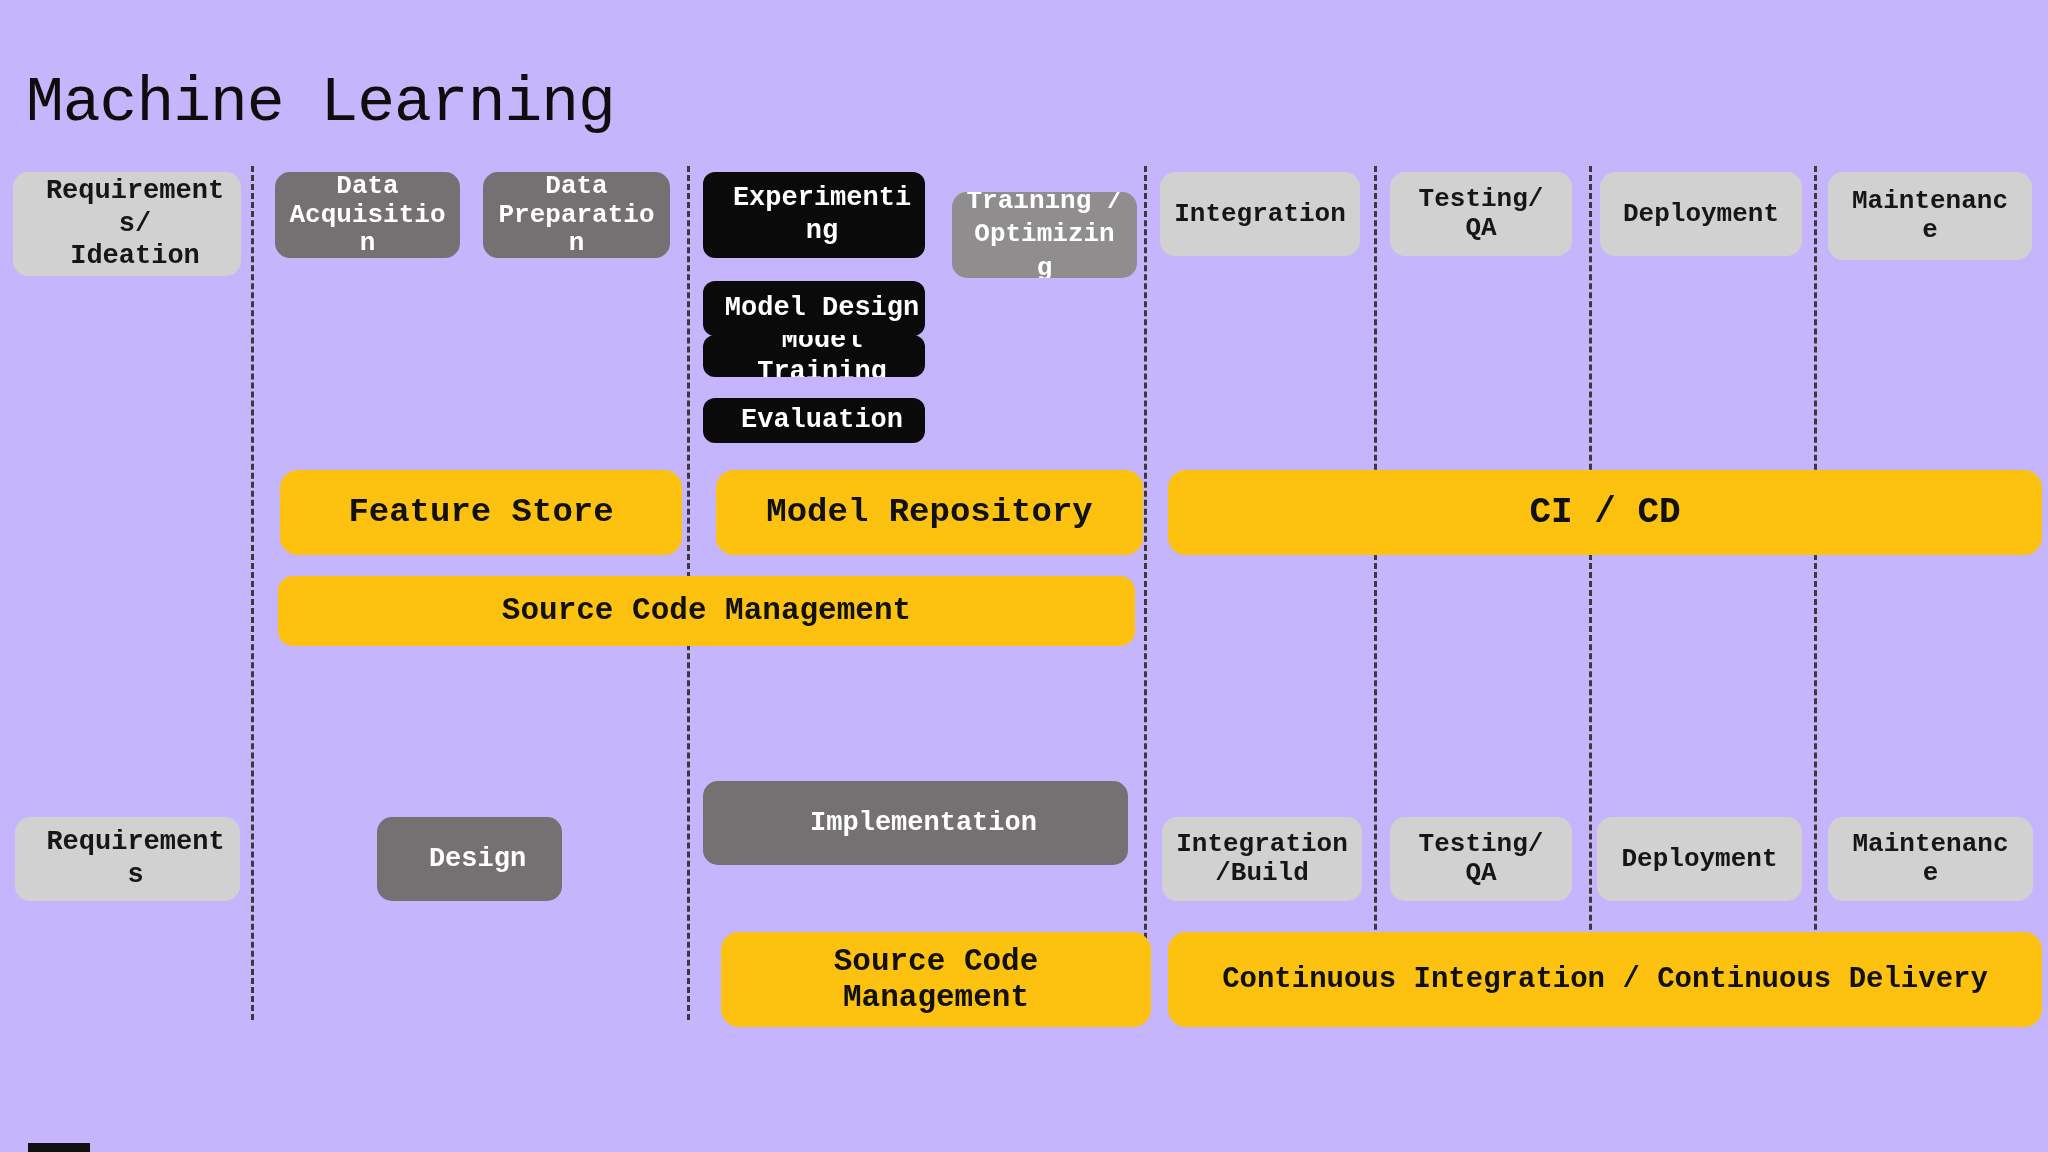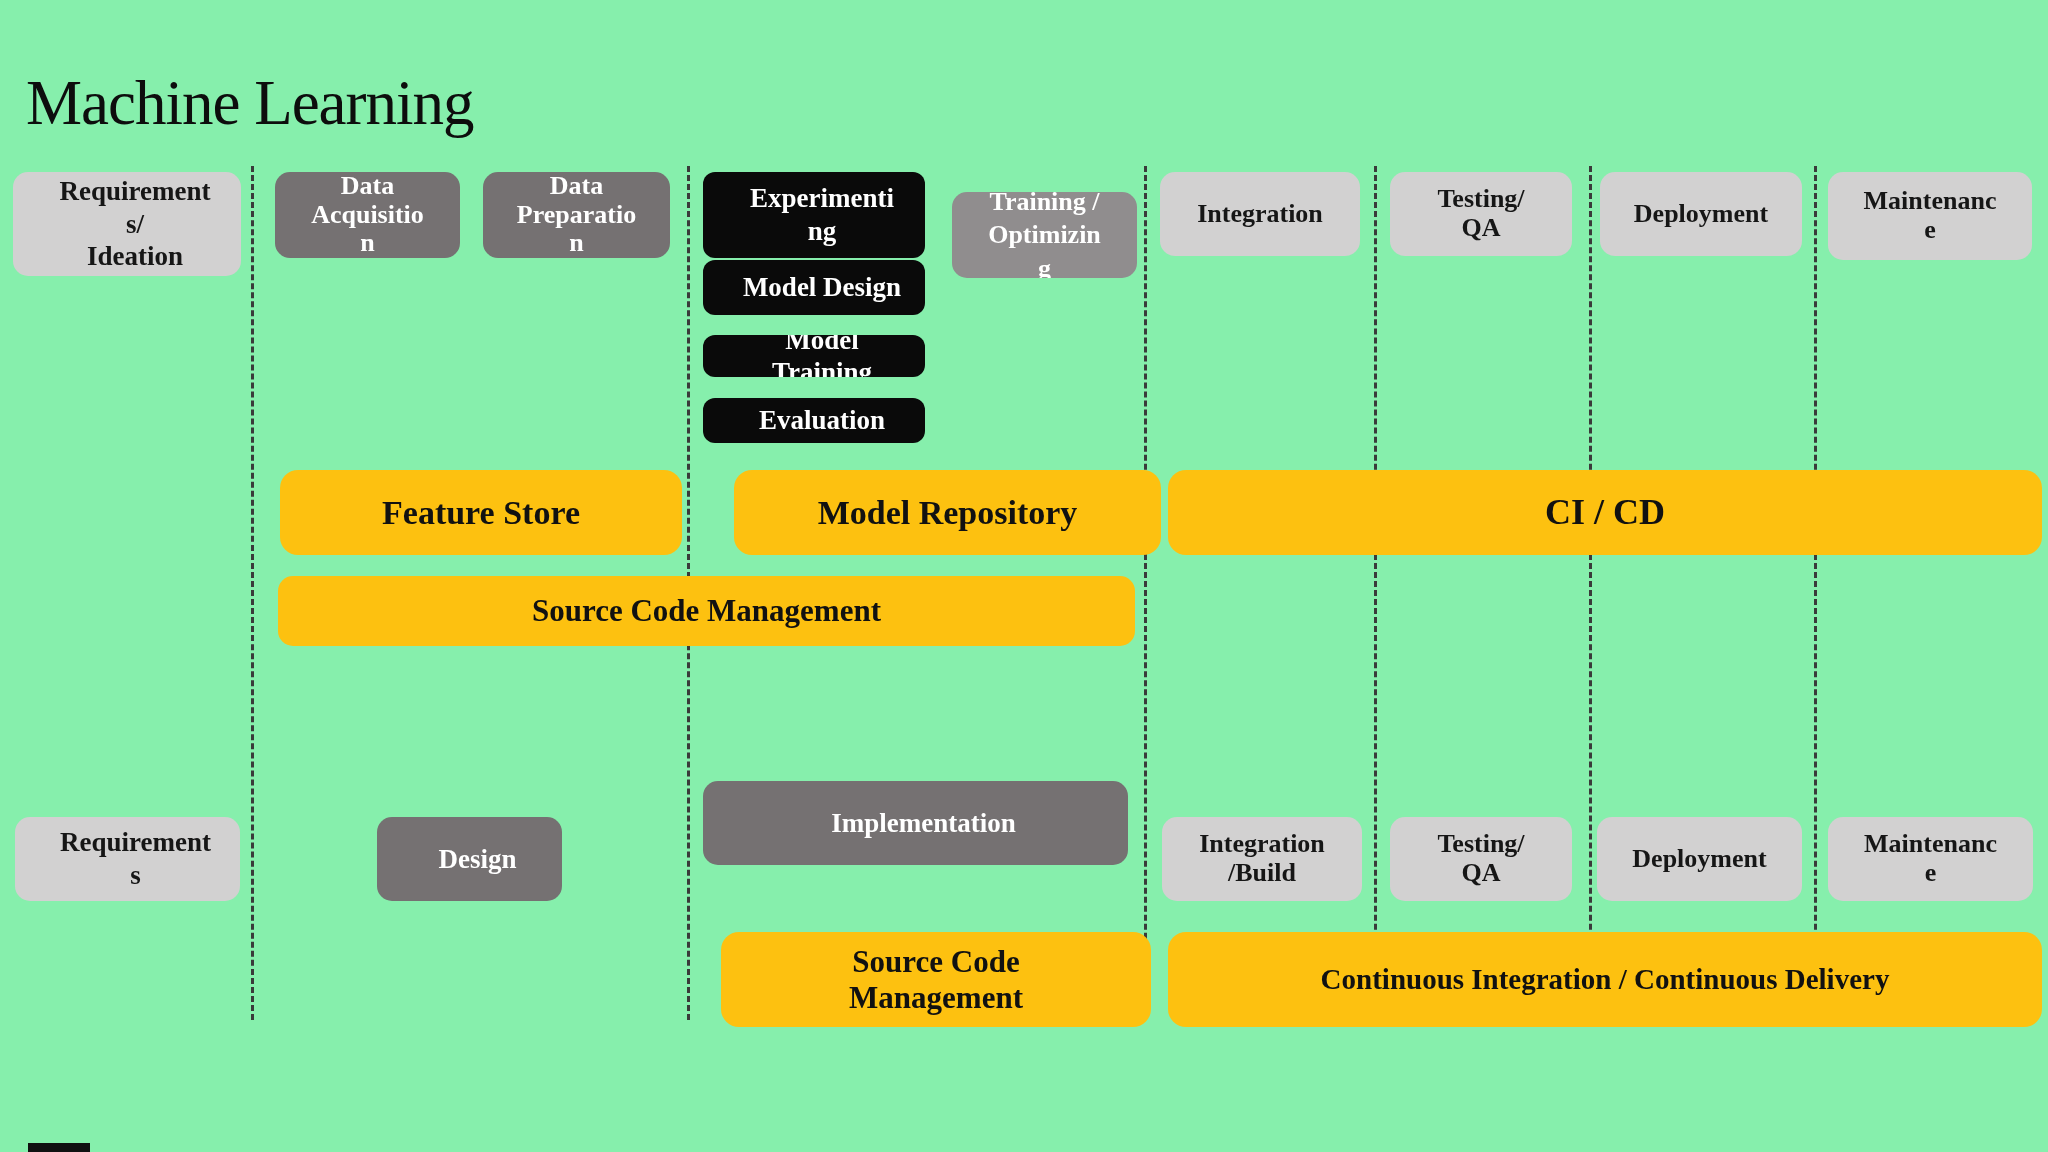--- a/index.html
+++ b/index.html
@@ -4,23 +4,23 @@
 <style>
   html, body {
     margin: 0;
     padding: 0;
     background: #ffffff;
   }
   .stage {
     position: relative;
     width: 2048px;
     height: 1152px;
-    background: #86efac;
+    background: #c4b5fd;
     overflow: hidden;
-    font-family: Liberation Serif, serif;
+    font-family: Liberation Mono, monospace;
   }
   .title {
     position: absolute;
     font-size: 63px;
     line-height: 1.2;
     color: #0d0d0d;
     letter-spacing: -1px;
     white-space: nowrap;
     z-index: 3;
   }
@@ -116,38 +116,38 @@
 
   <div class="box light fs26" style="left:1600px; top:172px; width:202px; height:84px">
     <span>Deployment</span>
   </div>
 
   <div class="box light fs26" style="left:1828px; top:172px; width:204px; height:88px">
     <span>Maintenanc
 e</span>
   </div>
 
-  <div class="box blackb fs27" style="left:703px; top:260px; width:222px; height:55px">
+  <div class="box blackb fs27" style="left:703px; top:281px; width:222px; height:55px">
     <span>Model Design</span>
   </div>
 
   <div class="box blackb fs27 clip2" style="left:703px; top:335px; width:222px; height:42px">
     <span>Model
 Training</span>
   </div>
 
   <div class="box blackb fs27" style="left:703px; top:398px; width:222px; height:45px">
     <span>Evaluation</span>
   </div>
 
   <div class="box yellow fs34" style="left:280px; top:470px; width:402px; height:85px">
     <span>Feature Store</span>
   </div>
 
-  <div class="box yellow fs34" style="left:734px; top:470px; width:427px; height:85px">
+  <div class="box yellow fs34" style="left:716px; top:470px; width:427px; height:85px">
     <span>Model Repository</span>
   </div>
 
   <div class="box yellow fs36" style="left:1168px; top:470px; width:874px; height:85px">
     <span>CI / CD</span>
   </div>
 
   <div class="box yellow fs31" style="left:278px; top:576px; width:857px; height:70px; border-radius:15px">
     <span>Source Code Management</span>
   </div>

